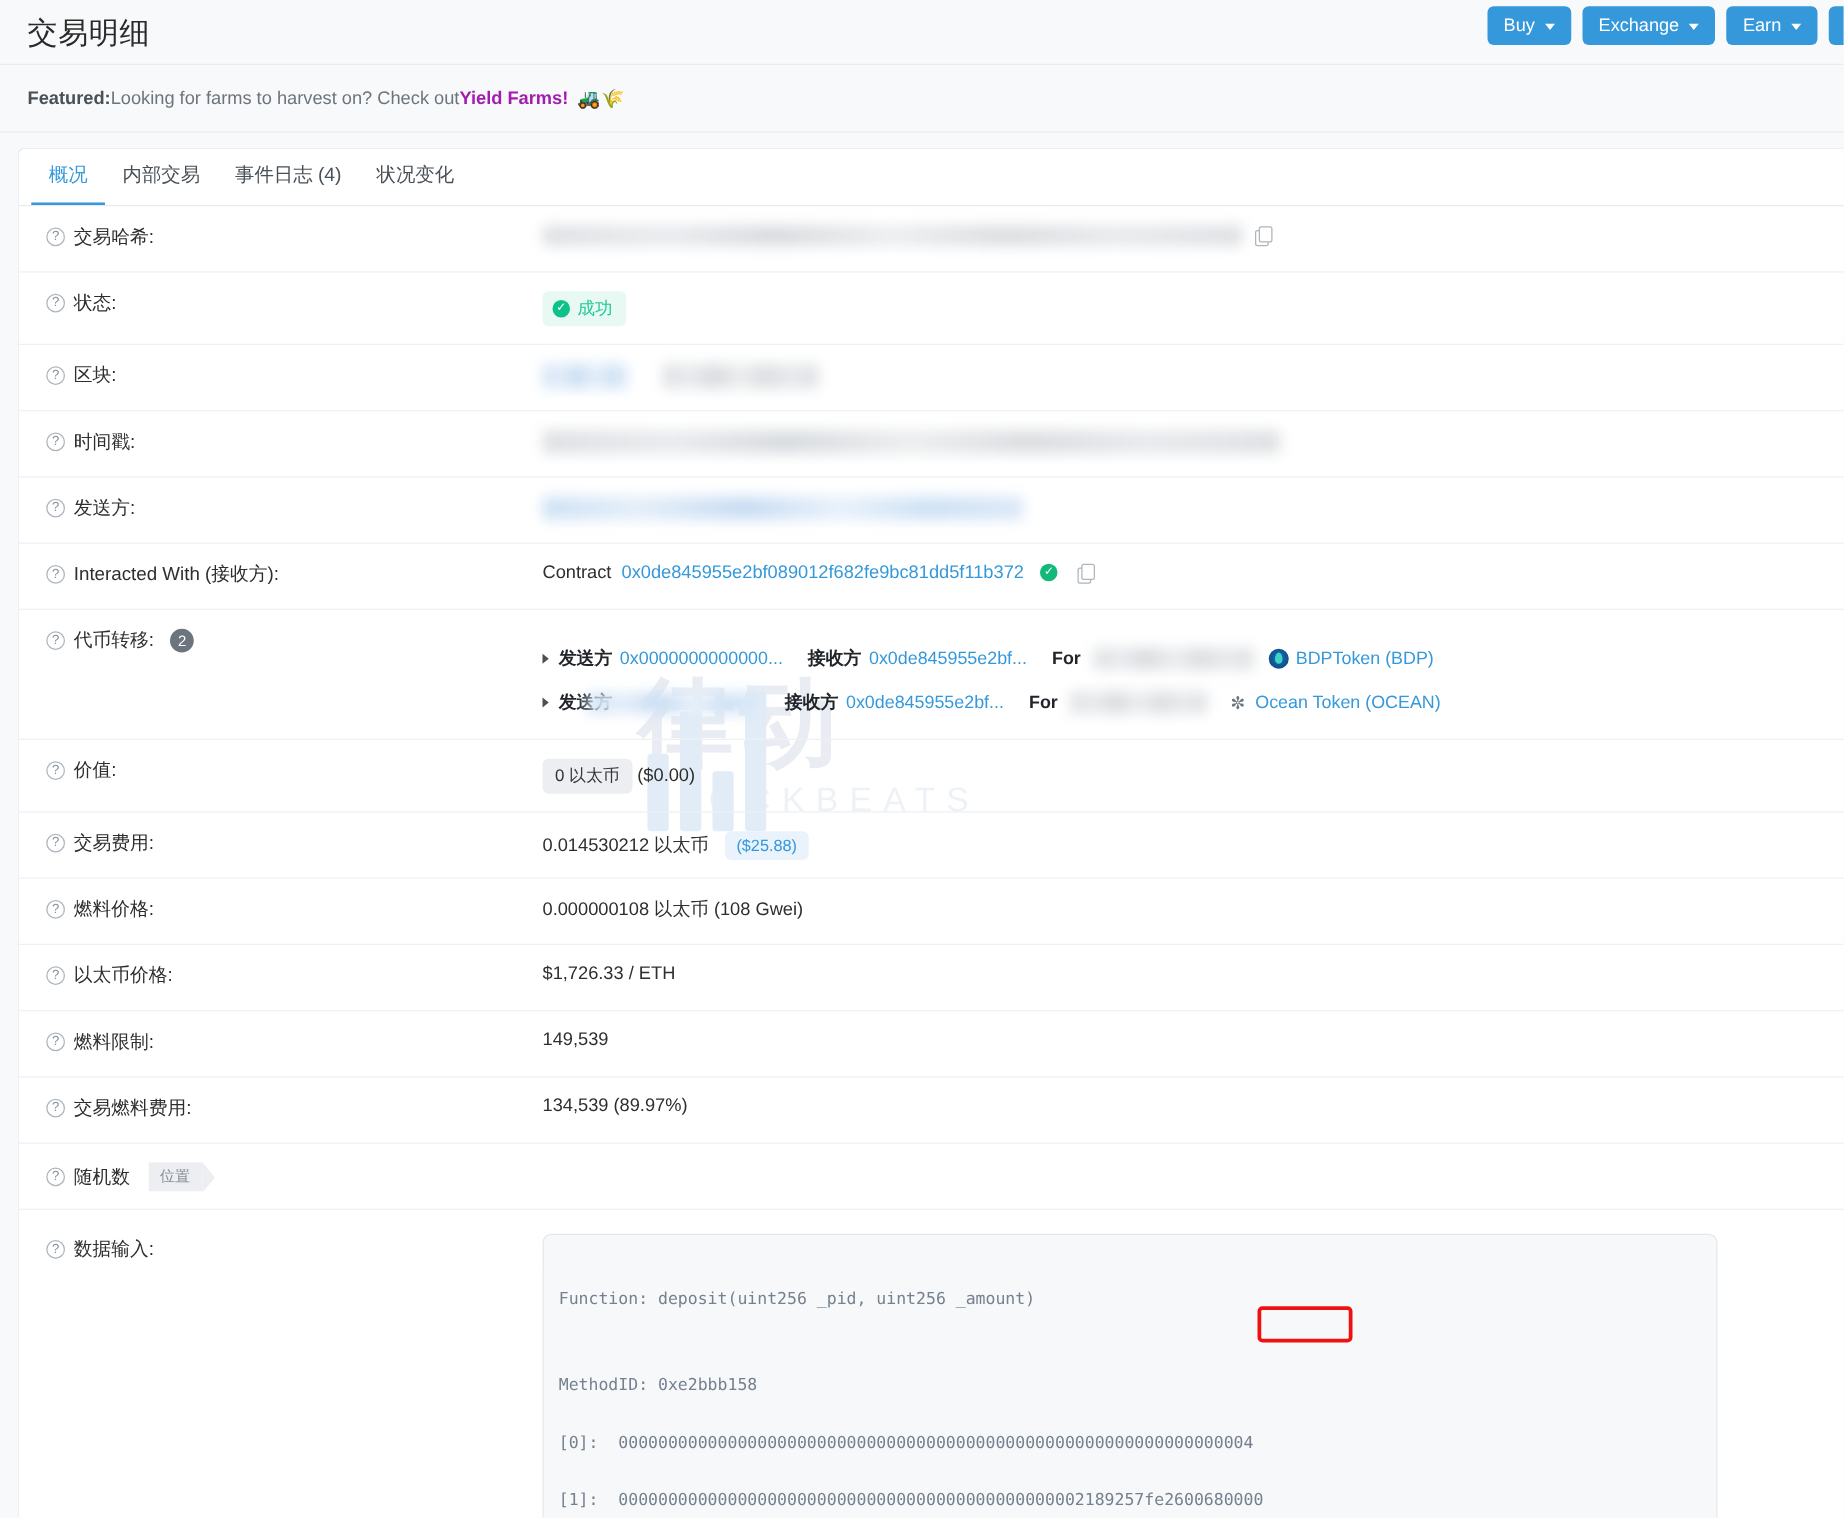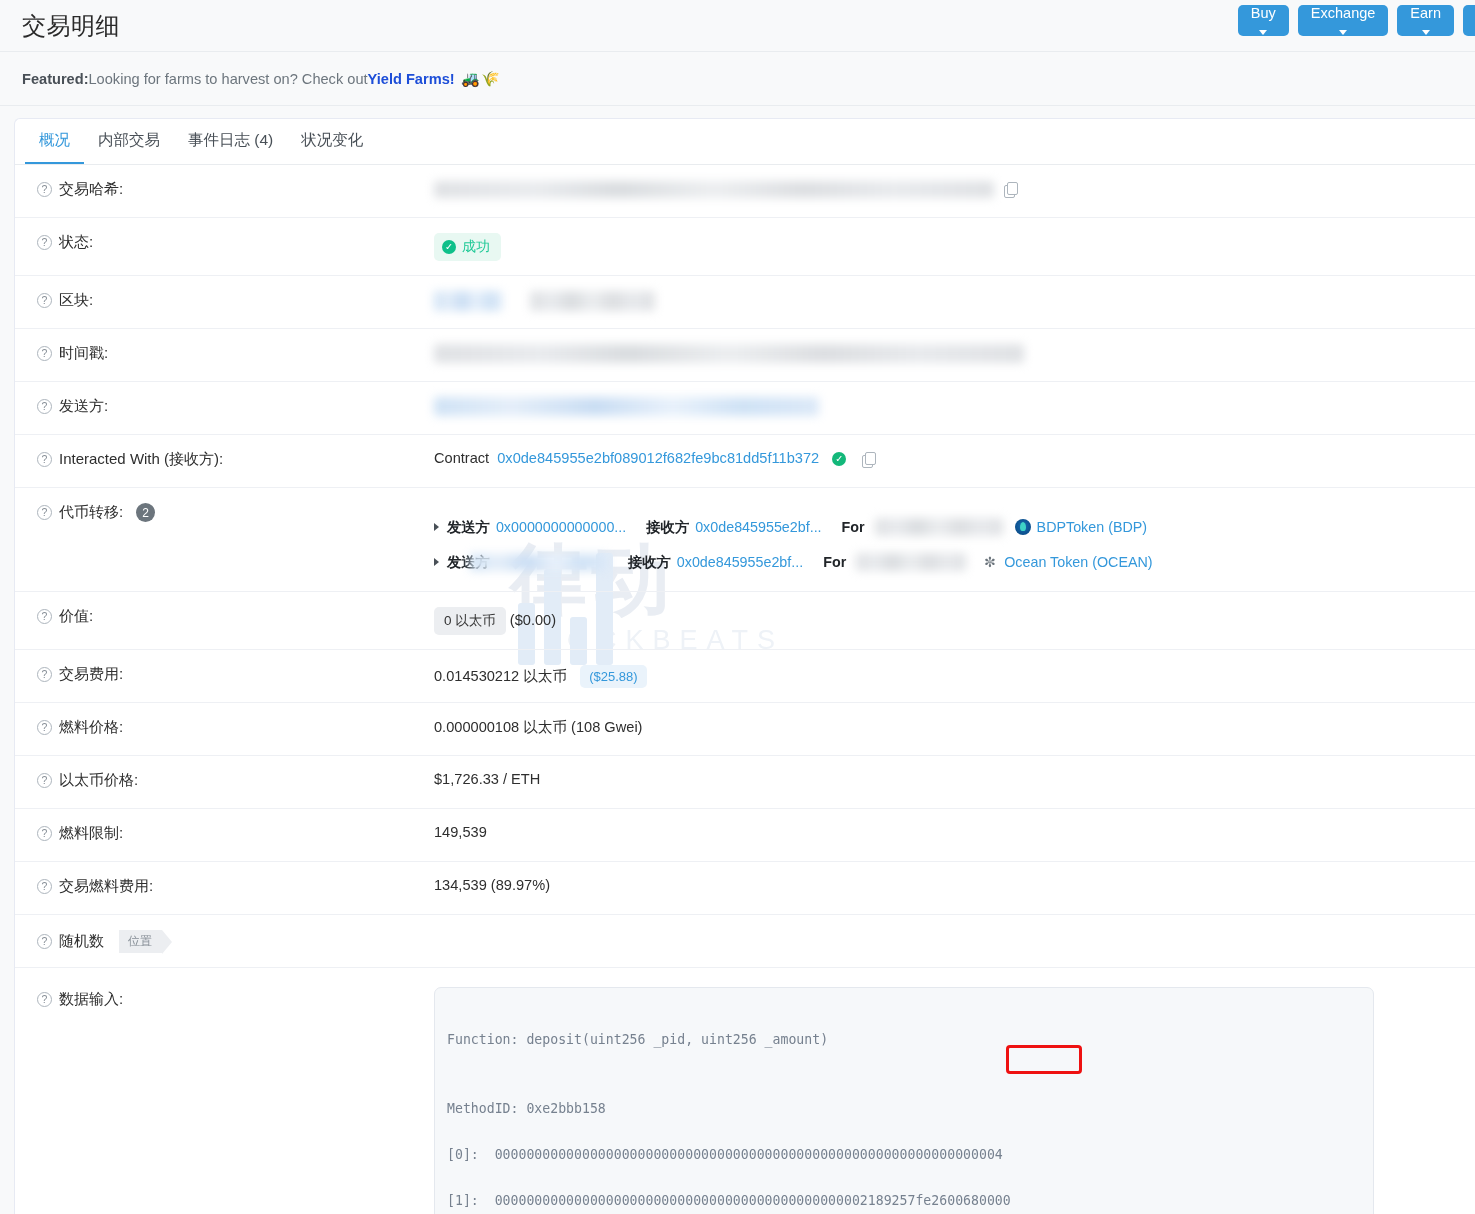--- a/index.html
+++ b/index.html
@@ -44,21 +44,20 @@
     border-radius: 5px;
     height: 31px;
     padding: 0 13px;
     font-size: 14.5px;
     font-family: inherit;
     display: inline-flex;
     align-items: center;
     gap: 8px;
     cursor: pointer;
     white-space: nowrap;
-    flex-direction: column;
   }
   .btn-partial {
     background: #3498db;
     border-radius: 5px 0 0 5px;
     height: 31px;
     width: 12px;
     flex: 0 0 auto;
   }
   .caret {
     width: 0; height: 0;
@@ -74,21 +73,21 @@
     padding: 18px 22px 17px 22px;
     font-size: 14.6px;
     color: #6c757d;
     border-bottom: 1px solid #e9ecef;
     background: #f8f9fa;
     display: flex;
     align-items: center;
     gap: 0px;
   }
   .featured-bar b { color: #495057; font-weight: 700; }
-  .featured-bar .lnk { color: #1d4ed8; font-weight: 700; text-decoration: none; }
+  .featured-bar .lnk { color: #a21caf; font-weight: 700; text-decoration: none; }
   .featured-emoji { font-size: 15px; margin-left: 7px; letter-spacing: 1px; }
 
   
   .card {
     margin: 12px 0 0 14px;
     background: #fff;
     border: 1px solid #e7eaf3;
     border-right: none;
     border-radius: 6px 0 0 6px;
     position: relative;

